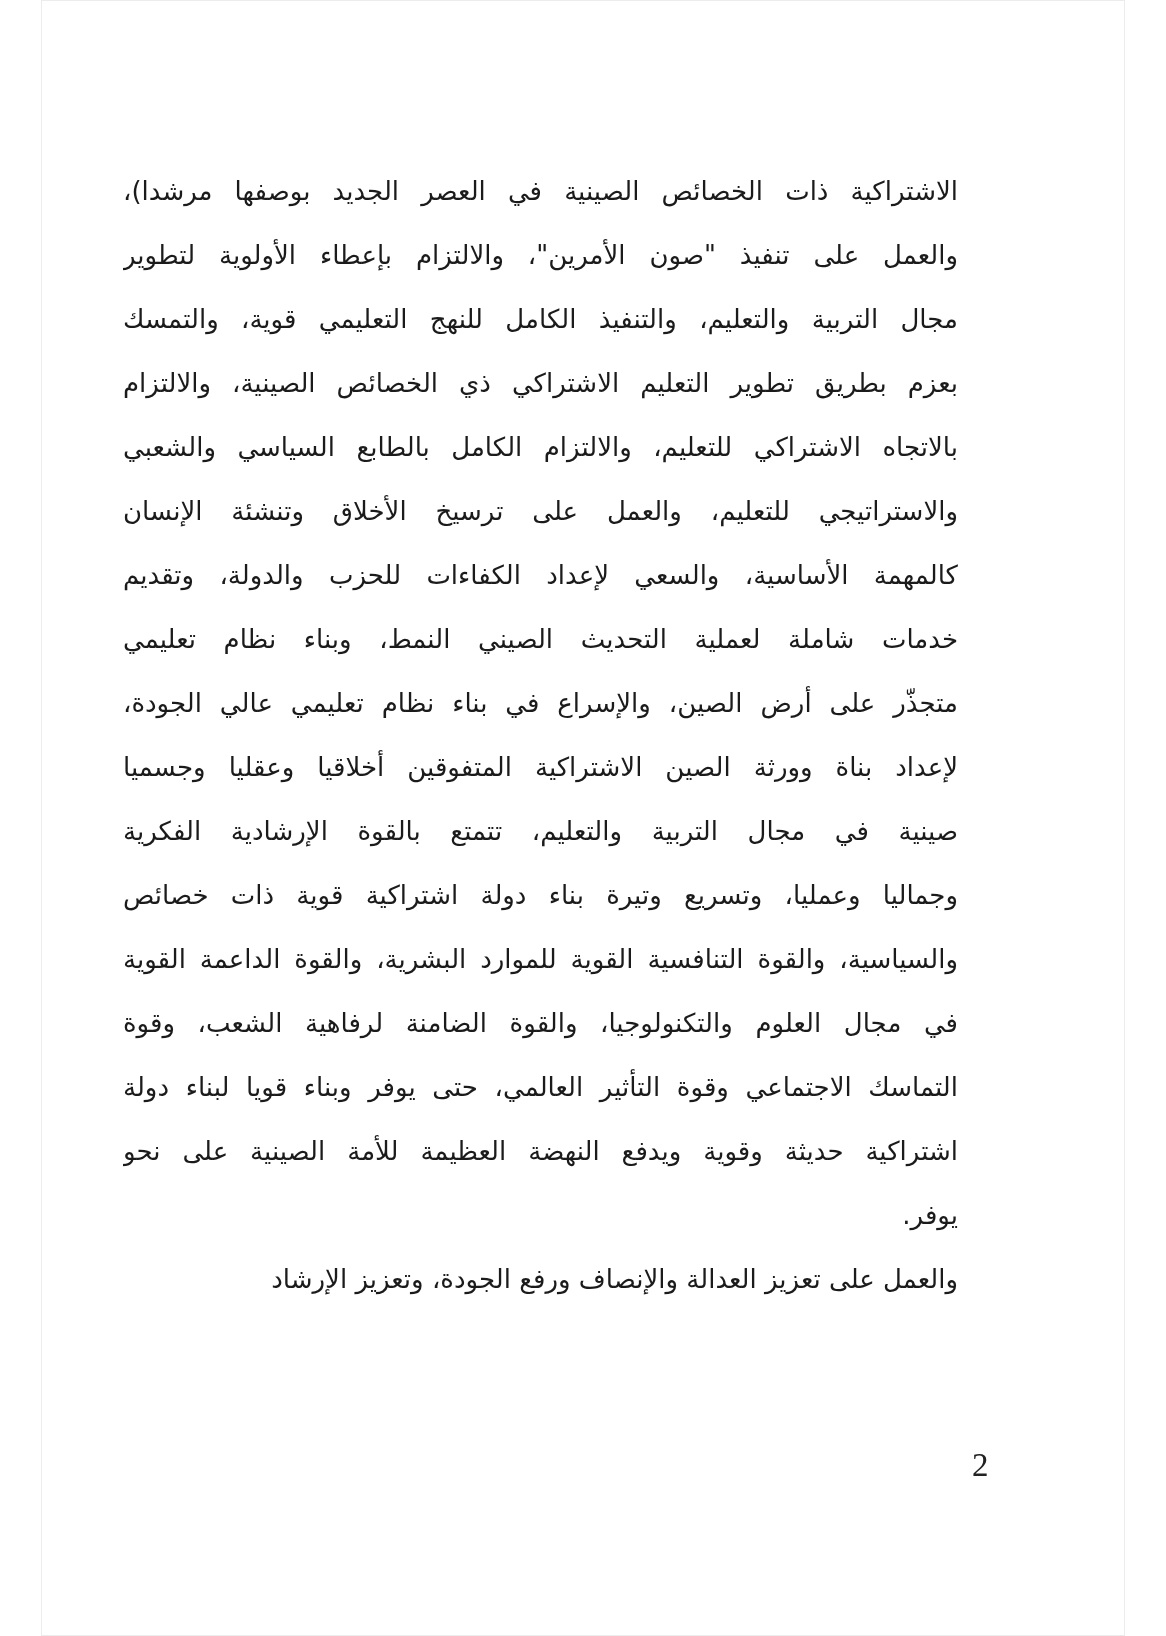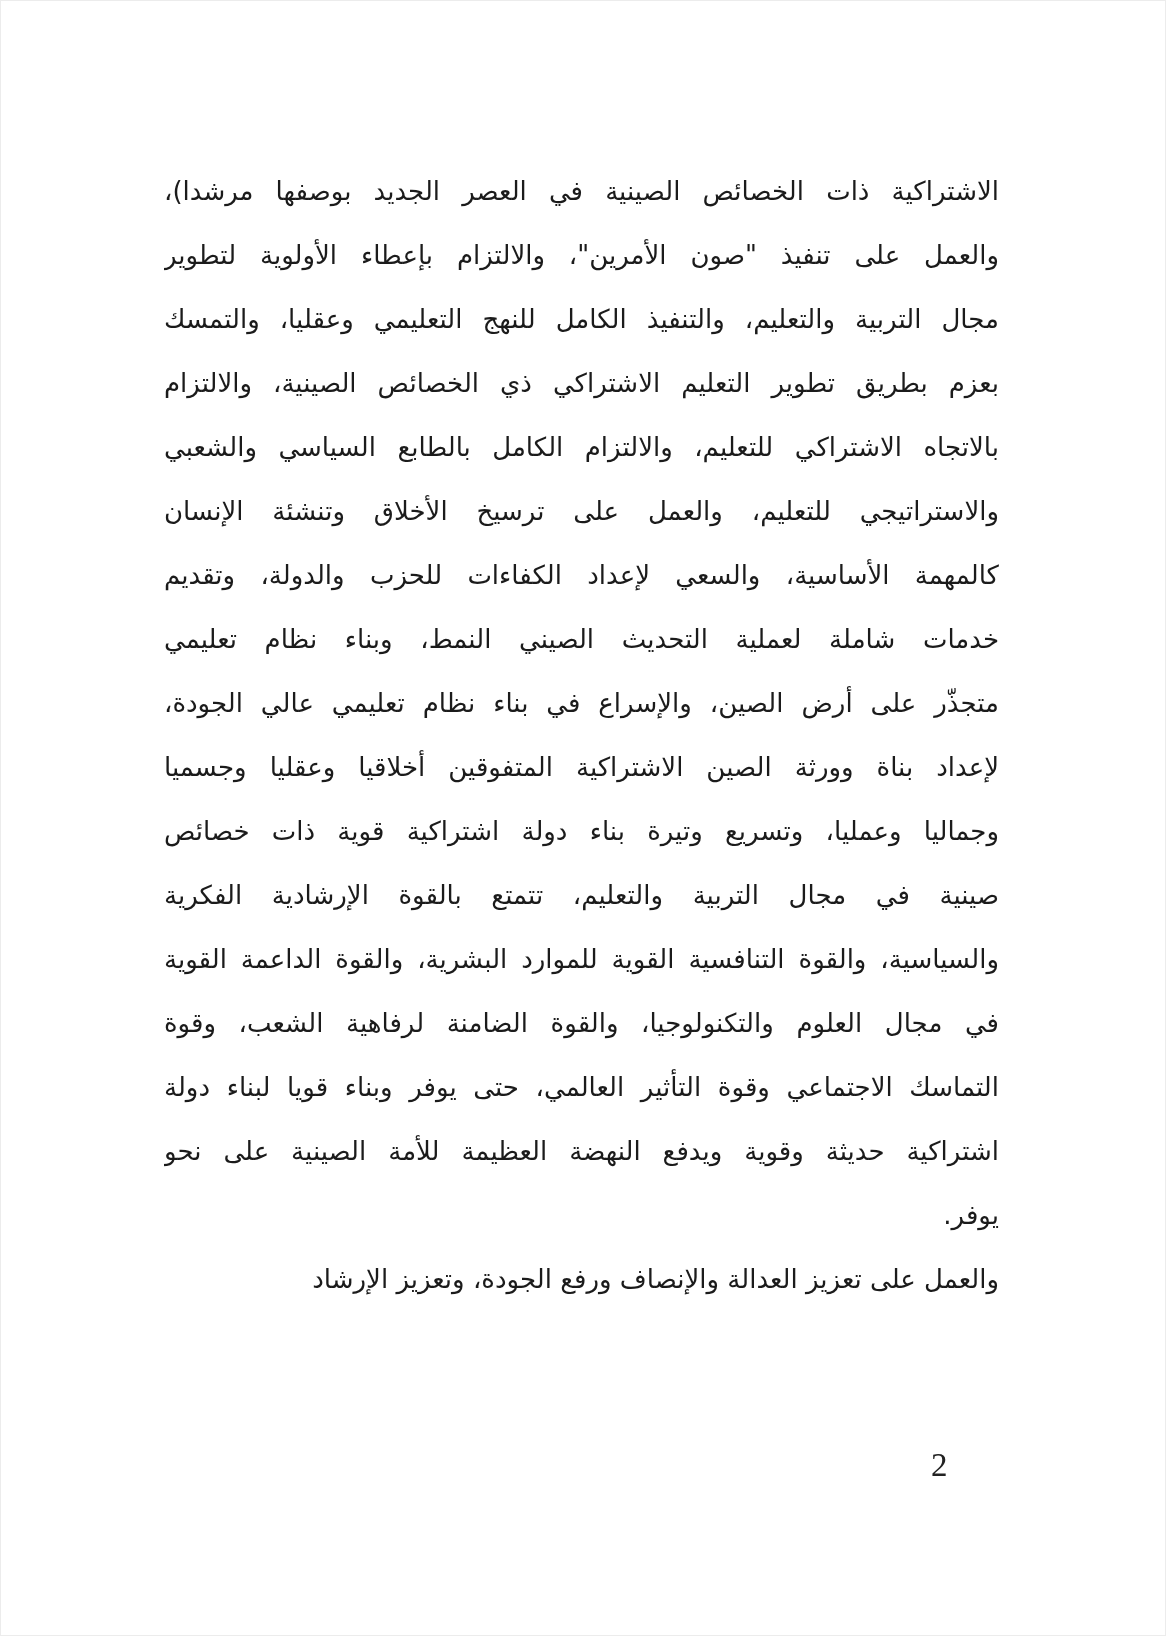--- a/index.html
+++ b/index.html
@@ -1,21 +1,21 @@
 <!DOCTYPE html>
 <html lang="ar" dir="rtl"><head>
 <meta charset="utf-8">
 <style>
   * { margin: 0; padding: 0; box-sizing: border-box; }
   html, body { background: #ffffff; }
   body { font-family: "DejaVu Sans", sans-serif; }
 
   .page {
     position: relative;
-    width: 1166px;
+    width: 1084px;
     height: 1636px;
     margin: 0 auto;
     background: #ffffff;
     border: 1px solid #ececec;
     overflow: hidden;
   }
 
   .text-block {
     position: absolute;
     top: 158px;
@@ -57,30 +57,30 @@
 </head>
 <body>
 
 <div class="page">
 
   <div class="text-block">
 
     <div class="paragraph">
       <div class="line">الاشتراكية ذات الخصائص الصينية في العصر الجديد بوصفها مرشدا)،</div>
       <div class="line">والعمل على تنفيذ "صون الأمرين"، والالتزام بإعطاء الأولوية لتطوير</div>
-      <div class="line">مجال التربية والتعليم، والتنفيذ الكامل للنهج التعليمي وعقليا، والتمسك</div>
+      <div class="line">مجال التربية والتعليم، والتنفيذ الكامل للنهج التعليمي قوية، والتمسك</div>
       <div class="line">بعزم بطريق تطوير التعليم الاشتراكي ذي الخصائص الصينية، والالتزام</div>
       <div class="line">بالاتجاه الاشتراكي للتعليم، والالتزام الكامل بالطابع السياسي والشعبي</div>
       <div class="line">والاستراتيجي للتعليم، والعمل على ترسيخ الأخلاق وتنشئة الإنسان</div>
       <div class="line">كالمهمة الأساسية، والسعي لإعداد الكفاءات للحزب والدولة، وتقديم</div>
       <div class="line">خدمات شاملة لعملية التحديث الصيني النمط، وبناء نظام تعليمي</div>
       <div class="line">متجذّر على أرض الصين، والإسراع في بناء نظام تعليمي عالي الجودة،</div>
       <div class="line">لإعداد بناة وورثة الصين الاشتراكية المتفوقين أخلاقيا وعقليا وجسميا</div>
+      <div class="line">صينية في مجال التربية والتعليم، تتمتع بالقوة الإرشادية الفكرية</div>
       <div class="line">وجماليا وعمليا، وتسريع وتيرة بناء دولة اشتراكية قوية ذات خصائص</div>
-      <div class="line">صينية في مجال التربية والتعليم، تتمتع بالقوة الإرشادية الفكرية</div>
       <div class="line">والسياسية، والقوة التنافسية القوية للموارد البشرية، والقوة الداعمة القوية</div>
       <div class="line">في مجال العلوم والتكنولوجيا، والقوة الضامنة لرفاهية الشعب، وقوة</div>
       <div class="line">التماسك الاجتماعي وقوة التأثير العالمي، حتى يوفر وبناء قويا لبناء دولة</div>
       <div class="line">اشتراكية حديثة وقوية ويدفع النهضة العظيمة للأمة الصينية على نحو</div>
       <div class="line last">يوفر.</div>
     </div>
 
     <div class="paragraph indented">
       <div class="line last">والعمل على تعزيز العدالة والإنصاف ورفع الجودة، وتعزيز الإرشاد</div>
     </div>

